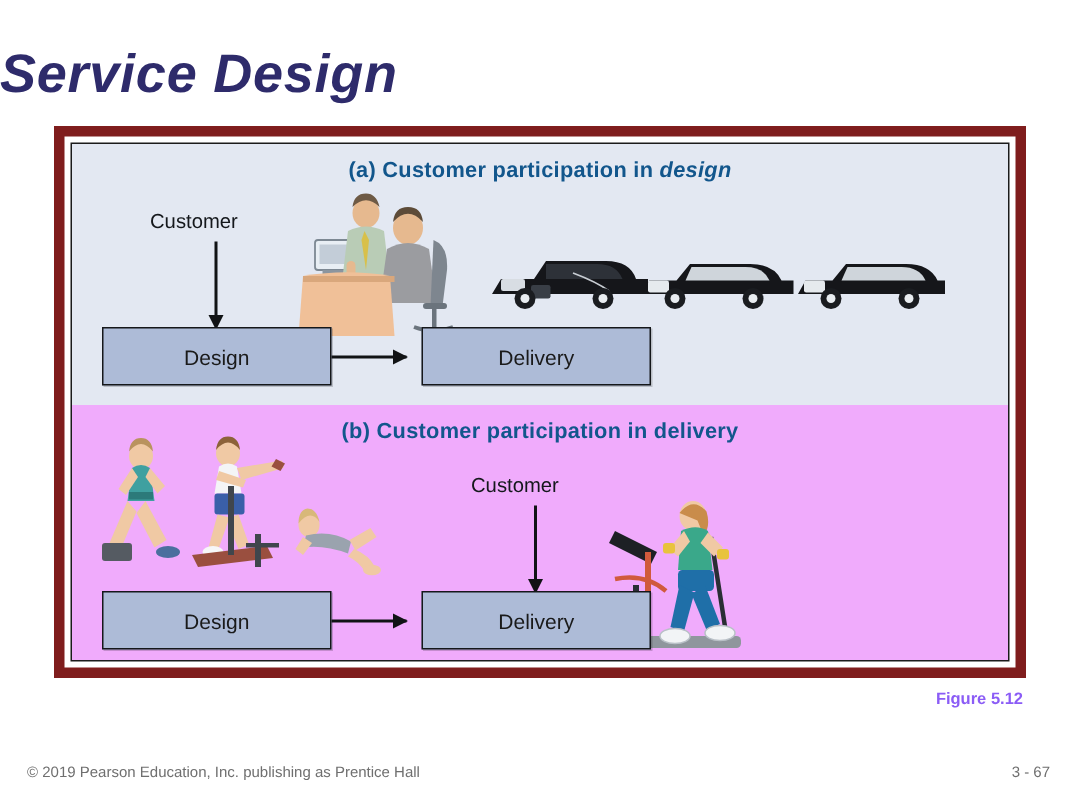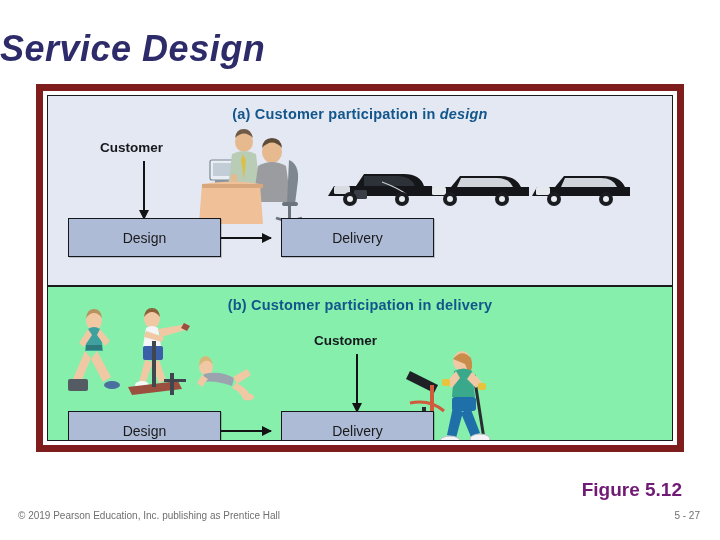--- a/index.html
+++ b/index.html
@@ -56,23 +56,23 @@
     width: 100%;
     box-sizing: border-box;
   }
   #panel-a {
     top: 0;
     height: 191px;
     background: #e3e8f2;
     border-bottom: 2px solid #1b1b1b;
   }
   #panel-b {
-    top: 191px;
+    top: 174px;
     height: 193px;
-    background: #86efac;
+    background: #f0abfc;
   }
   .panel-heading {
     position: absolute;
     left: 0;
     top: 10px;
     width: 100%;
     text-align: center;
     font-size: 14.5px;
     font-weight: bold;
     color: #12568c;
@@ -133,21 +133,21 @@
     border-left: 5px solid transparent;
     border-right: 5px solid transparent;
   }
   #a-arrow-v { left: 95px;  top: 65px; height: 50px; }
   #b-arrow-v { left: 308px; top: 67px; height: 50px; }
 
   
   .customer-label {
     position: absolute;
     font-size: 13.5px;
-    font-weight: bold;
+    font-weight: normal;
     color: #15181c;
     white-space: nowrap;
   }
   #a-customer { left: 52px;  top: 44px; }
   #b-customer { left: 266px; top: 46px; }
 
   
   .note {
     position: absolute;
     font-size: 12.5px;
@@ -162,24 +162,24 @@
   .art { position: absolute; }
   #art-desk  { left: 148px; top: 28px;  width: 110px; height: 100px; }
   #art-cars  { left: 272px; top: 62px;  width: 310px; height: 56px; }
   #art-exer  { left: 16px;  top: 20px;  width: 200px; height: 104px; }
   #art-tread { left: 352px; top: 58px;  width: 118px; height: 118px; }
 
   
   #figure-caption {
     position: absolute;
     right: 38px;
-    top: 479px;
-    font-size: 19px;
+    top: 460px;
+    font-size: 11px;
     font-weight: bold;
-    color: #701a75;
+    color: #8b5cf6;
   }
   #copyright {
     position: absolute;
     left: 18px;
     top: 510px;
     font-size: 10px;
     color: #6f6f6f;
   }
   #page-number {
     position: absolute;
@@ -360,13 +360,13 @@
       <div class="process-box box-design" id="b-design">Design</div>
       <div class="h-arrow" id="b-arrow-h"></div>
       <div class="process-box box-delivery" id="b-delivery">Delivery</div>
     </div>
 
   </div>
 </div>
 
 <div id="figure-caption">Figure 5.12</div>
 <div id="copyright">© 2019 Pearson Education, Inc. publishing as Prentice Hall</div>
-<div id="page-number">5 - 27</div>
+<div id="page-number">3 - 67</div>
 
 </body></html>

